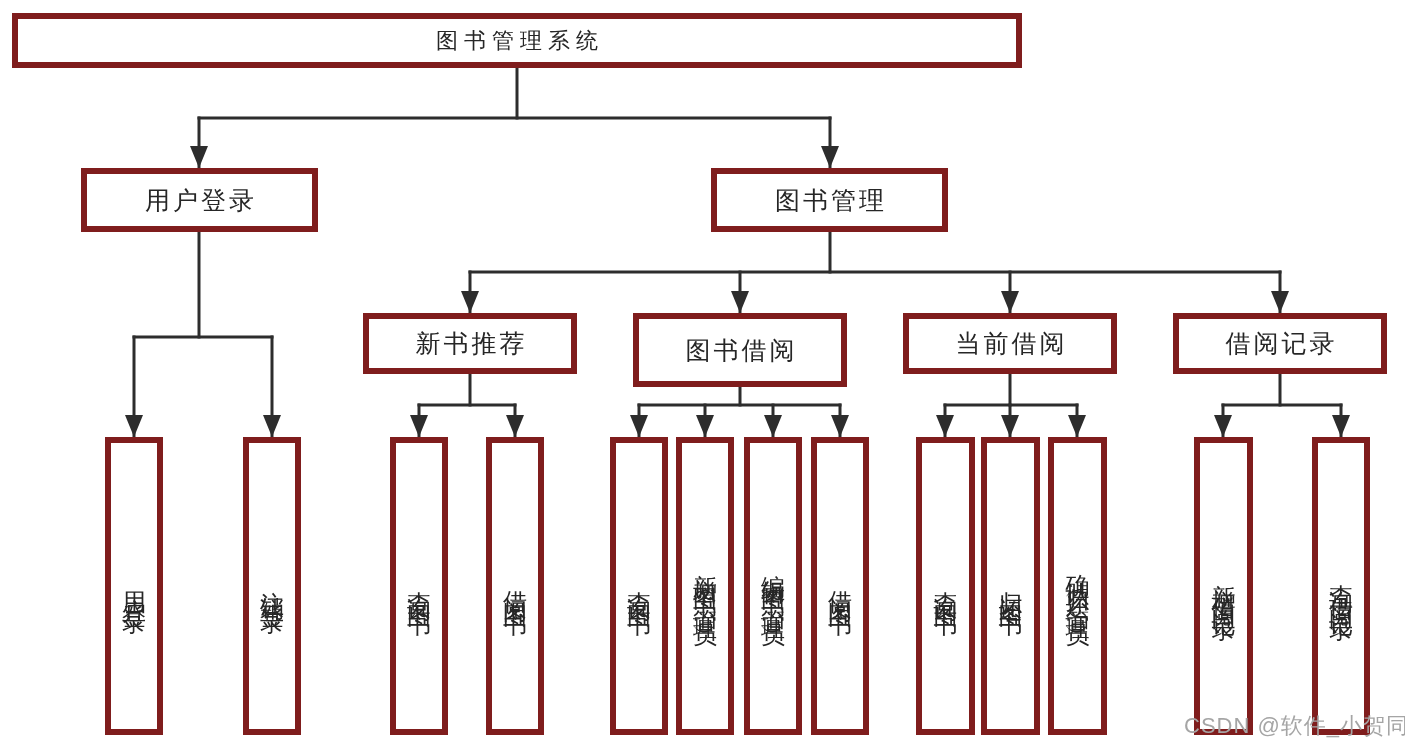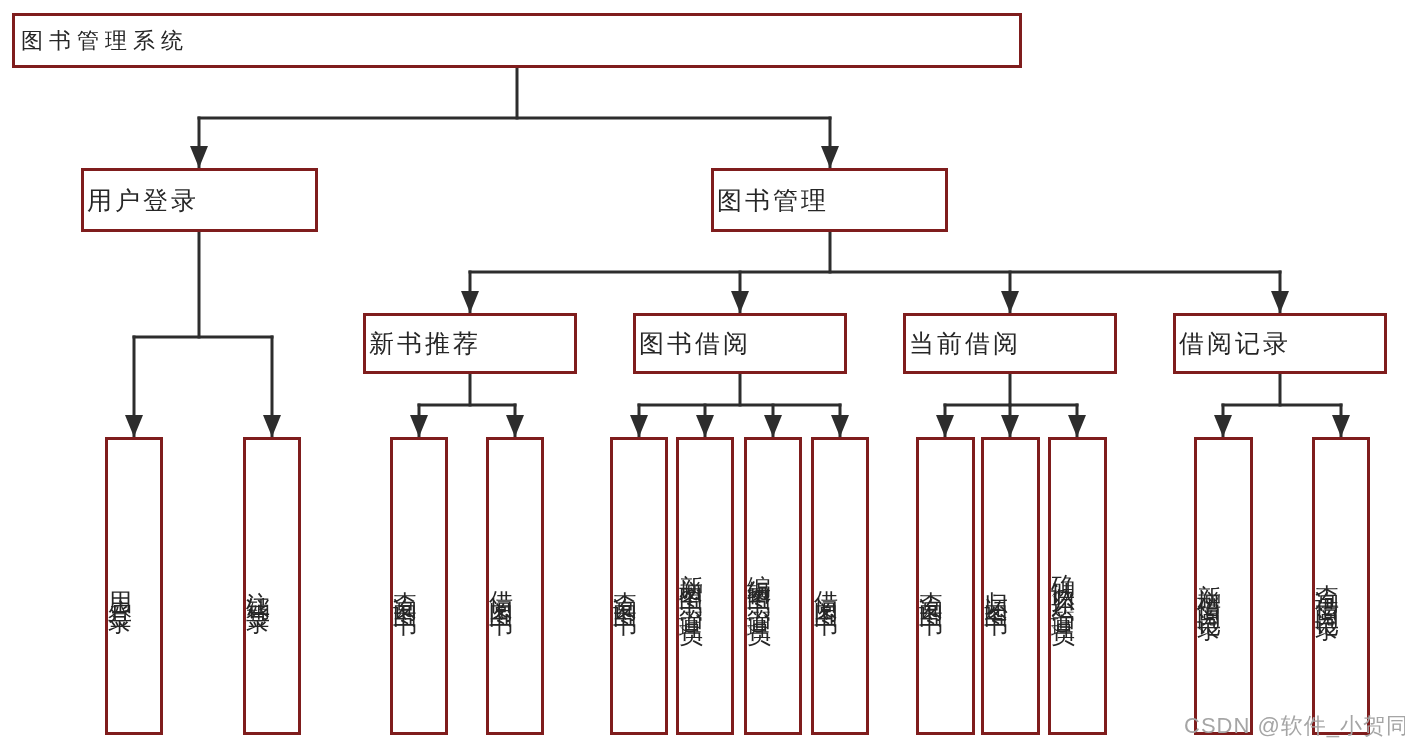--- a/index.html
+++ b/index.html
@@ -6,22 +6,22 @@
   .stage{
     position:relative;
     width:1405px;height:747px;
     background:#ffffff;
     font-family:"Liberation Sans","DejaVu Sans",sans-serif;
     overflow:hidden;
   }
   .wires{position:absolute;left:0;top:0;pointer-events:none;}
   .box{
     position:absolute;box-sizing:border-box;
-    border:3px solid #7f1d1d;background:#ffffff;
-    display:flex;align-items:center;
+    border:6px solid #7f1d1d;background:#ffffff;
+    display:flex;align-items:center;justify-content:center;
     color:#262626;
   }
   .hbox .lbl{
     font-size:25px;letter-spacing:3px;text-indent:3px;
     white-space:nowrap;line-height:1;
   }
   .hbox.root .lbl{font-size:22px;letter-spacing:6px;text-indent:6px;}
   .vbox .lbl{
     writing-mode:vertical-rl;
     text-orientation:mixed;
@@ -96,21 +96,21 @@
   <div class="box hbox" style="left:81px;top:168px;width:237px;height:64px">
     <span class="lbl">用户登录</span>
   </div>
   <div class="box hbox" style="left:363px;top:313px;width:214px;height:61px">
     <span class="lbl">新书推荐</span>
   </div>
 
   <div class="box hbox" style="left:711px;top:168px;width:237px;height:64px">
     <span class="lbl">图书管理</span>
   </div>
-  <div class="box hbox" style="left:633px;top:313px;width:214px;height:61px">
+  <div class="box hbox" style="left:633px;top:313px;width:214px;height:74px">
     <span class="lbl">图书借阅</span>
   </div>
   <div class="box hbox" style="left:1173px;top:313px;width:214px;height:61px">
     <span class="lbl">借阅记录</span>
   </div>
   <div class="box hbox" style="left:903px;top:313px;width:214px;height:61px">
     <span class="lbl">当前借阅</span>
   </div>
 
   <div class="box vbox" style="left:105px;top:437px;width:58px;height:298px">

